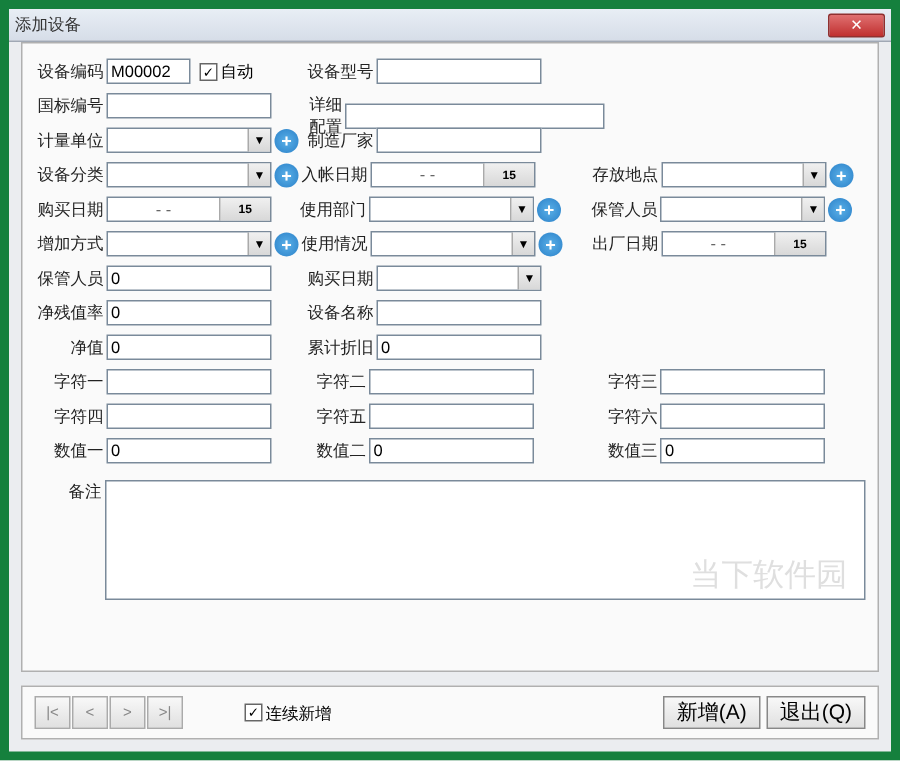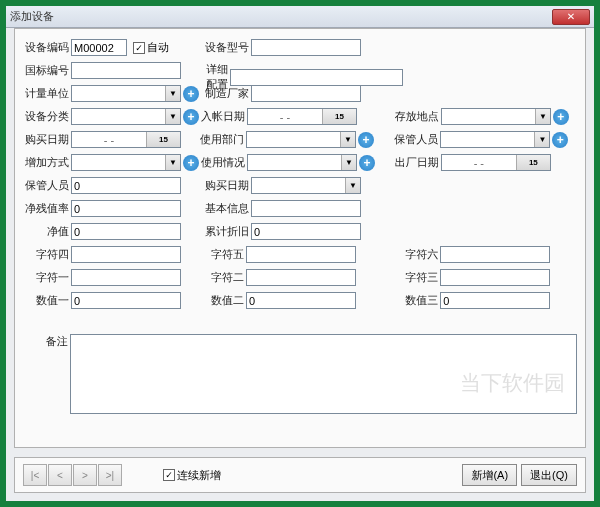--- a/index.html
+++ b/index.html
@@ -20,21 +20,21 @@
 .combo-val { flex:1; padding:0 2px; font-size:11px; }
 .date { height:17px; border:1px solid #7a8a9a; background:#fff; display:flex; align-items:center; }
 .date-val { flex:1; text-align:center; font-size:11px; color:#666; }
 .date-btn { width:34px; height:15px; background:linear-gradient(#f0f0f0,#d8d8d8); border-left:1px solid #aaa; display:flex; align-items:center; justify-content:center; font-size:8px;font-weight:bold; }
 .chk { width:12px; height:12px; border:1px solid #666; background:#fff; display:inline-flex; align-items:center; justify-content:center; margin-right:2px; font-size:9px; }
 .plus { width:16px; height:16px; border-radius:50%; background:radial-gradient(#5ab0e8,#2a80c8); color:#fff; display:inline-flex; align-items:center; justify-content:center; font-size:12px; font-weight:bold; margin-left:2px; cursor:pointer; }
 .star { color:#3060d0; font-size:12px; margin-left:2px; }
 textarea.memo { width:522px; height:80px; border:1px solid #7a8a9a; font-size:11px; resize:none; background:#fff; }
 .footer { position:absolute; bottom:8px; left:8px; right:8px; height:36px; border:1px solid #b0b0b0; background:#fafafa; display:flex; align-items:center; padding:0 8px; }
 .navbtn { width:24px; height:22px; border:1px solid #aaa; background:linear-gradient(#f8f8f8,#e0e0e0); margin-right:1px; display:inline-flex; align-items:center; justify-content:center; font-size:10px; color:#888; }
-.actbtn { height:22px; padding:0 8px; border:1px solid #888; background:linear-gradient(#f8f8f8,#e0e0e0); margin-left:4px; font-size:11px; display:inline-flex; align-items:center; }
+.actbtn { height:22px; padding:0 8px; border:1px solid #888; background:linear-gradient(#f8f8f8,#e0e0e0); margin-left:4px; font-size:14px; display:inline-flex; align-items:center; }
 .spacer { flex:1; }
 .c1 { width:180px; display:flex; align-items:center; }
 .c2 { width:200px; display:flex; align-items:center; }
 .c3 { width:190px; display:flex; align-items:center; }
 .watermark { position:absolute; right:20px; bottom:50px; font-size:21px; color:rgba(150,150,150,0.3); pointer-events:none; }
 </style>
 </head>
 <body>
 
 <div class="window">
@@ -178,81 +178,81 @@
           </div>
       </div>
     </div>
 
     <div class="row">
       <div class="c1">
         <span class="lbl">净残值率</span>
         <input type="text" class="fld" style="width: 110px;" value="0">
       </div>
       <div class="c2">
-        <span class="lbl">基本信息</span>
+        <span class="lbl">设备名称</span>
         <input type="text" class="fld" style="width: 110px;">
       </div>
     </div>
 
     <div class="row">
       <div class="c1">
         <span class="lbl">净值</span>
         <input type="text" class="fld" style="width: 110px;" value="0">
       </div>
       <div class="c2">
         <span class="lbl">累计折旧</span>
         <input type="text" class="fld" style="width: 110px;" value="0">
       </div>
     </div>
 
     <div class="row">
       <div class="c1">
+          <span class="lbl">字符一</span>
+          <input type="text" class="fld" style="width: 110px;">
+        </div>
+      <div class="c2">
+          <span class="lbl">字符二</span>
+          <input type="text" class="fld" style="width: 110px;">
+        </div>
+      <div class="c3">
+          <span class="lbl3">字符三</span>
+          <input type="text" class="fld" style="width: 110px;">
+        </div>
+    </div>
+    <div class="row">
+      <div class="c1">
           <span class="lbl">字符四</span>
           <input type="text" class="fld" style="width: 110px;">
         </div>
       <div class="c2">
           <span class="lbl">字符五</span>
           <input type="text" class="fld" style="width: 110px;">
         </div>
       <div class="c3">
           <span class="lbl3">字符六</span>
-          <input type="text" class="fld" style="width: 110px;">
-        </div>
-    </div>
-    <div class="row">
-      <div class="c1">
-          <span class="lbl">字符一</span>
-          <input type="text" class="fld" style="width: 110px;">
-        </div>
-      <div class="c2">
-          <span class="lbl">字符二</span>
-          <input type="text" class="fld" style="width: 110px;">
-        </div>
-      <div class="c3">
-          <span class="lbl3">字符三</span>
           <input type="text" class="fld" style="width: 110px;">
         </div>
     </div>
 
     <div class="row">
       <div class="c1">
           <span class="lbl">数值一</span>
           <input type="text" class="fld" style="width: 110px;" value="0">
         </div>
       <div class="c2">
           <span class="lbl">数值二</span>
           <input type="text" class="fld" style="width: 110px;" value="0">
         </div>
       <div class="c3">
           <span class="lbl3">数值三</span>
           <input type="text" class="fld" style="width: 110px;" value="0">
         </div>
     </div>
 
-    <div class="row" style="height:auto; align-items:flex-start; margin-top:20px;">
+    <div class="row" style="height:auto; align-items:flex-start; margin-top:6px;">
       <span class="lbl">备注</span>
       <textarea class="memo" style=""></textarea>
     </div>
 
     <div class="watermark">当下软件园</div>
   </div>
 
   <div class="footer">
     <span class="navbtn">|&lt;</span>
     <span class="navbtn">&lt;</span>

